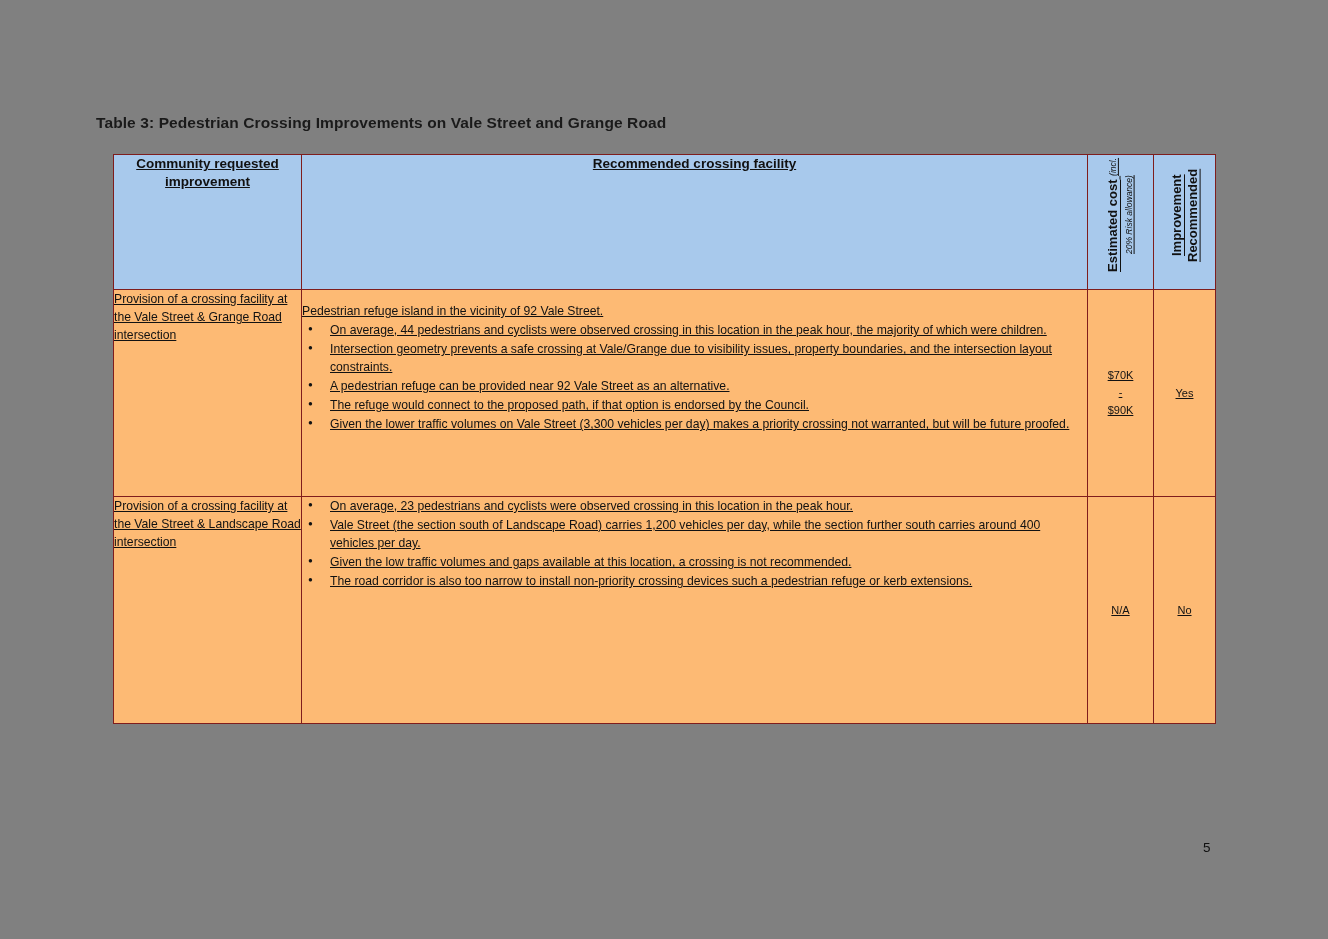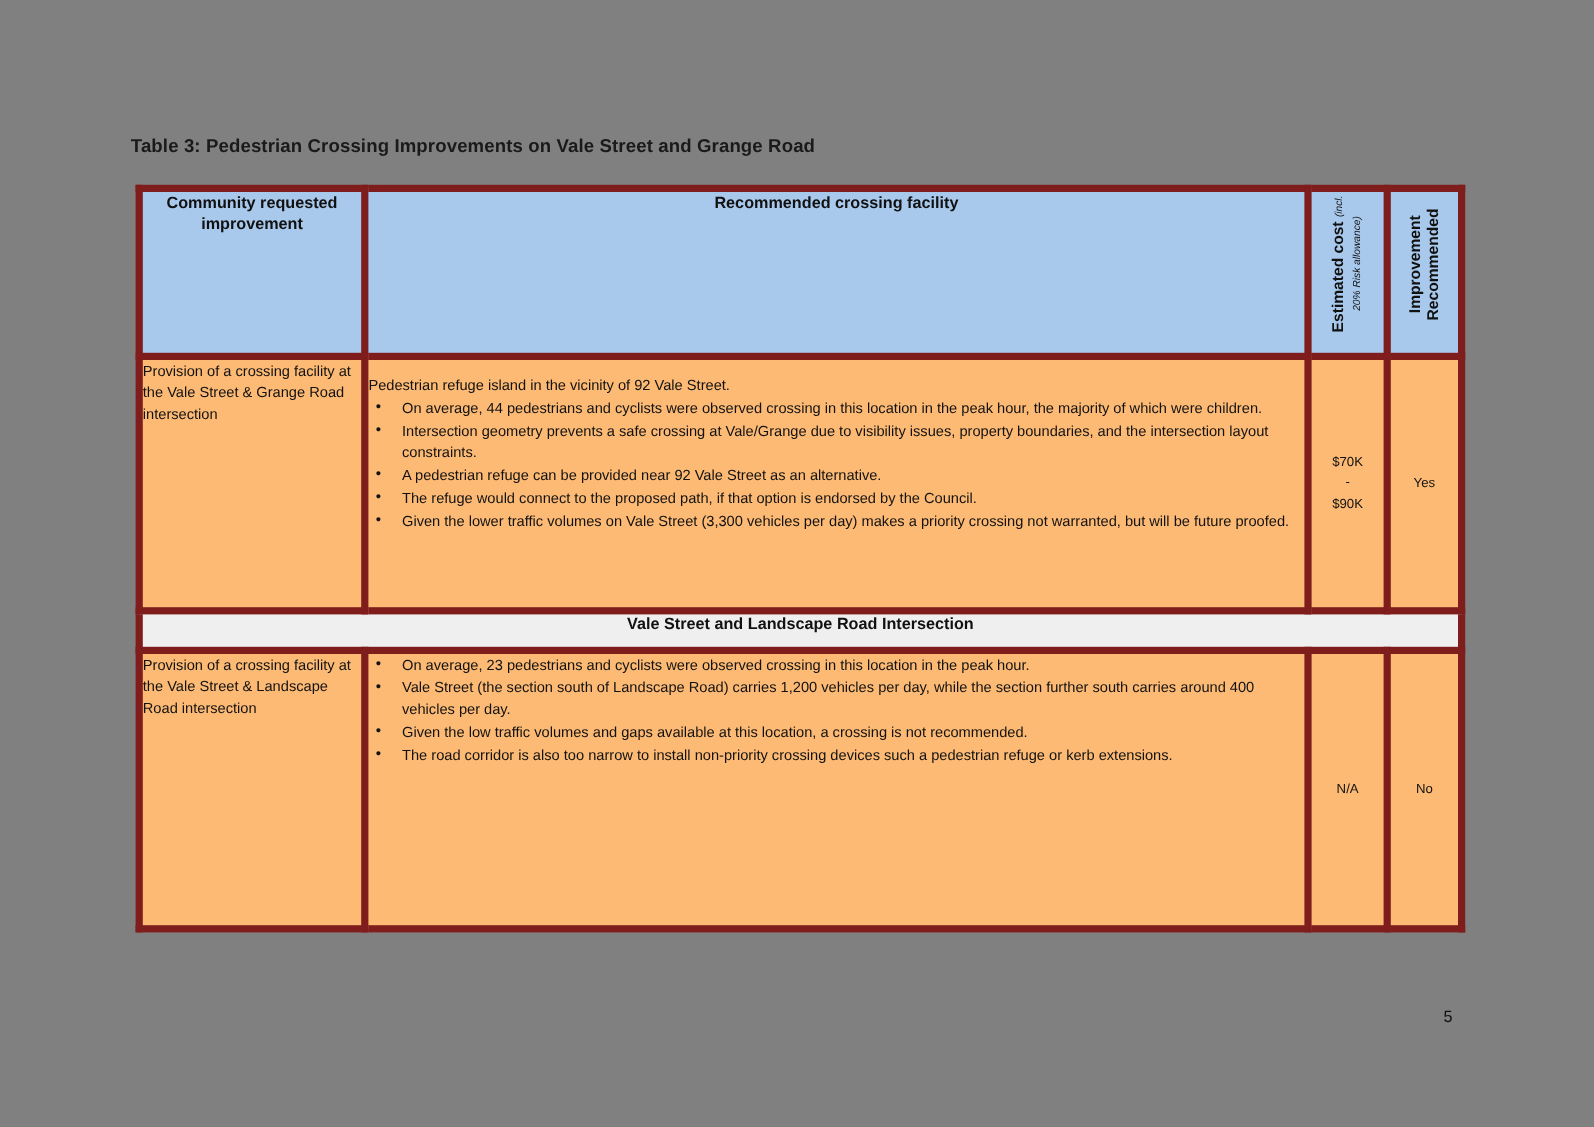--- a/index.html
+++ b/index.html
@@ -14,40 +14,41 @@
     overflow: hidden;
   }
   .page {
     position: absolute;
     left: 0; top: 0;
     width: 1328px;
     height: 939px;
   }
   .doc-title {
     position: absolute;
-    left: 109px;
+    left: 96px;
     top: 114px;
     font-size: 15.5px;
     font-weight: bold;
     color: #1a1a1a;
     letter-spacing: 0.1px;
     white-space: nowrap;
   }
   table.main {
     position: absolute;
     left: 113px;
     top: 154px;
     width: 1103px;
     border-collapse: collapse;
     table-layout: fixed;
   }
   table.main td, table.main th {
-    border: 6px solid #7f1d1d;
+    border: 1px solid #7f1d1d;
     vertical-align: top;
     padding: 0;
+    text-decoration: underline;
   }
   .col-a { width: 188px; }
   .col-b { width: 786px; }
   .col-c { width: 66px; }
   .col-d { width: 62px; }
 
   thead th {
     background: #a8c9ec;
     height: 134px;
     vertical-align: middle;
@@ -186,23 +187,20 @@
           </ul>
         </td>
         <td class="body-cell centered">
           <div class="cost-line">$70K</div>
           <div class="cost-line">-</div>
           <div class="cost-line">$90K</div>
         </td>
         <td class="body-cell centered">Yes</td>
       </tr>
 
-      <tr class="section-row">
-        <td colspan="4">Vale Street and Landscape Road Intersection</td>
-      </tr>
 
       <tr class="row2">
         <td class="body-cell">Provision of a crossing facility at the Vale Street &amp; Landscape Road intersection</td>
         <td class="body-cell">
           <ul class="bullets">
             <li>On average, 23 pedestrians and cyclists were observed crossing in this location in the peak hour.</li>
             <li>Vale Street (the section south of Landscape Road) carries 1,200 vehicles per day, while the section further south carries around 400 vehicles per day.</li>
             <li>Given the low traffic volumes and gaps available at this location, a crossing is not recommended.</li>
             <li>The road corridor is also too narrow to install non-priority crossing devices such a pedestrian refuge or kerb extensions.</li>
           </ul>

